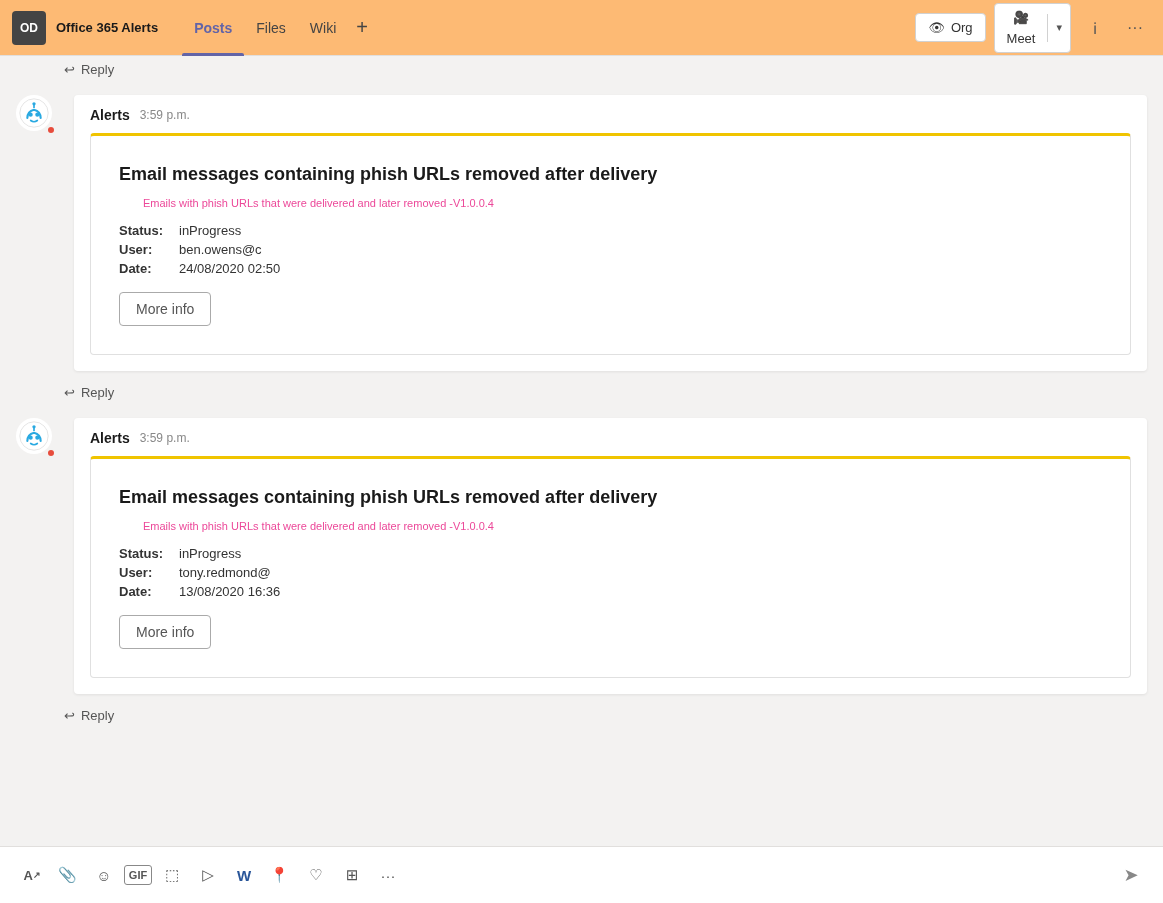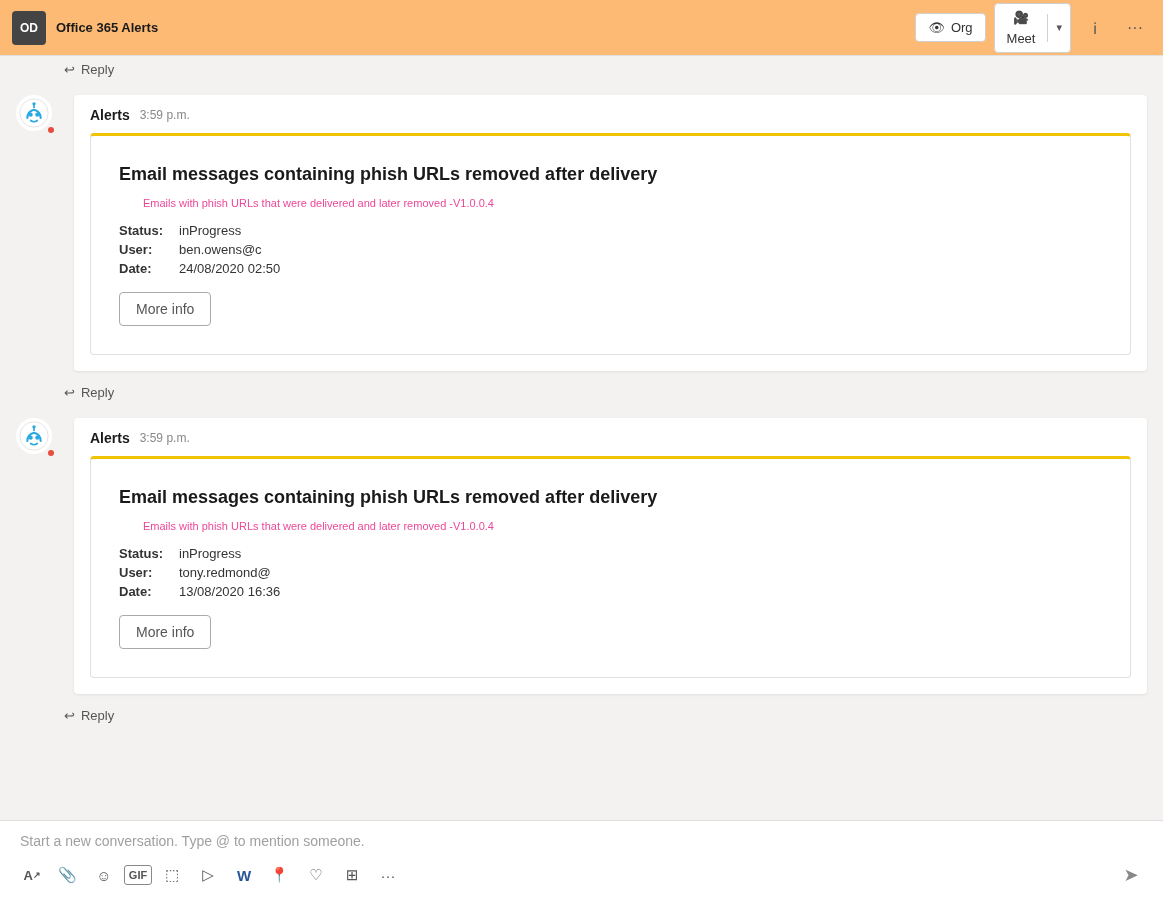--- a/index.html
+++ b/index.html
@@ -336,20 +336,26 @@
       border-radius: 3px;
     }
   </style>
 </head>
 <body>
 
 <div class="topbar">
   <div class="topbar-avatar">OD</div>
   <span class="topbar-title">Office 365 Alerts</span>
 
+  <nav class="topbar-nav">
+    <div class="nav-item active">Posts</div>
+    <div class="nav-item">Files</div>
+    <div class="nav-item">Wiki</div>
+    <div class="nav-plus">+</div>
+  </nav>
 
   <div class="topbar-actions">
     <button class="action-btn">
       <span>👁</span>
       <span>Org</span>
     </button>
     <div class="action-btn-split">
       <div class="main">
         <span>🎥</span>
         <span>Meet</span>
@@ -466,21 +472,20 @@
     </div>
 
     <div class="reply-action-row">
       <span>↩</span>
       <span>Reply</span>
     </div>
 
   </div>
 
   <div class="compose-area">
-    <div class="compose-input">Start a new conversation. Type @ to mention someone.</div>
     <div class="compose-toolbar">
       <div class="toolbar-icon" style="font-size:13px;font-weight:bold;">A<sup style="font-size:9px">↗</sup></div>
       <div class="toolbar-icon">📎</div>
       <div class="toolbar-icon">☺</div>
       <div class="toolbar-icon" style="font-size:11px;font-weight:700;border:1.5px solid #888;border-radius:3px;width:28px;height:20px;">GIF</div>
       <div class="toolbar-icon">⬚</div>
       <div class="toolbar-icon">▷</div>
       <div class="toolbar-icon" style="font-weight:700;color:#2a5699;">W</div>
       <div class="toolbar-icon">📍</div>
       <div class="toolbar-icon">♡</div>

